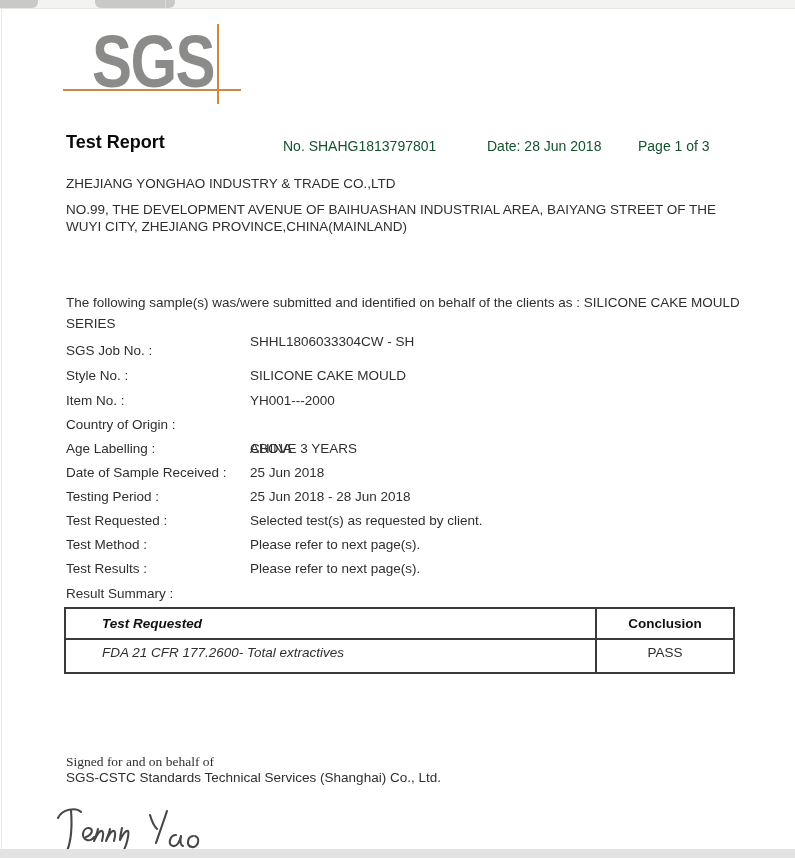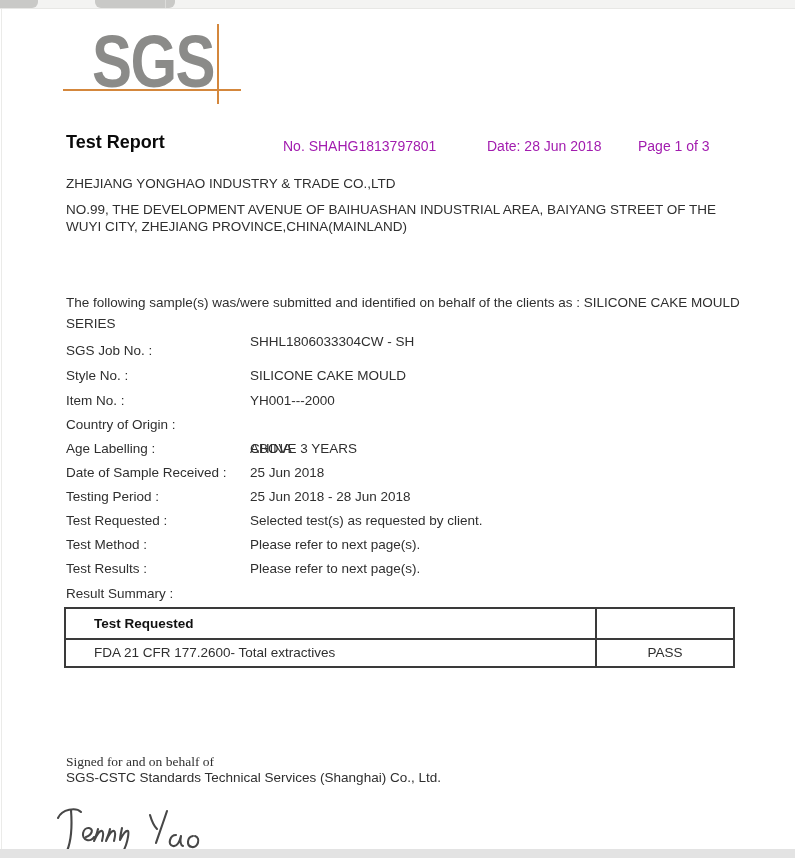--- a/index.html
+++ b/index.html
@@ -24,40 +24,40 @@
 
   
   .logo-text { position:absolute; left:92px; top:24px; font-size:75px; line-height:1;
     font-weight:bold; color:#8b8b89; letter-spacing:-2px;
     transform:scaleX(0.80); transform-origin:left top; z-index:2; }
   .logo-hline { position:absolute; left:63px; top:89px; width:178px; height:2px; background:#d4873c; z-index:1; }
   .logo-vline { position:absolute; left:217px; top:24px; width:2px; height:80px; background:#d4873c; z-index:3; }
 
   
   .report-title { position:absolute; left:66px; top:132px; font-size:18px; font-weight:bold; color:#0a0a0a; }
-  .hdr-item { position:absolute; top:138px; font-size:14px; color:#a21caf; }
+  .hdr-item { position:absolute; top:138px; font-size:14px; color:#14532d; }
   .hdr-no   { left:283px; }
   .hdr-date { left:487px; }
   .hdr-page { left:638px; }
 
   .txt { position:absolute; font-size:13.5px; color:#2f2f2f; white-space:nowrap; }
 
   
   .f-label { left:66px; }
   .f-value { left:250px; }
 
   
   .summary-table { position:absolute; left:64px; top:607px; width:671px;
     border:2px solid #3a3a3a; background:#ffffff; }
   .tbl-row { display:flex; }
   .tbl-head { border-bottom:2px solid #3a3a3a; }
   .tbl-head .cell { height:29px; line-height:29px; font-weight:bold; color:#111111; }
-  .tbl-data .cell { height:26px; line-height:26px; color:#2f2f2f; }
+  .tbl-data .cell { height:32px; line-height:26px; color:#2f2f2f; }
   .cell { font-size:13.5px; }
-  .cell-left { flex:0 0 531px; padding-left:28px; border-right:2px solid #3a3a3a; }
+  .cell-left { flex:0 0 531px; padding-left:36px; border-right:2px solid #3a3a3a;font-style:italic; }
   .cell-right { flex:1; text-align:center; }
 
   
   .sig-svg { position:absolute; left:50px; top:803px; }
 </style>
 </head>
 <body>
 
 <div class="canvas">
 
@@ -112,20 +112,21 @@
   <div class="txt f-value" style="top:537px;">Please refer to next page(s).</div>
 
   <div class="txt f-label" style="top:561px;">Test Results :</div>
   <div class="txt f-value" style="top:561px;">Please refer to next page(s).</div>
 
   <div class="txt" style="top:586px; left:66px;">Result Summary :</div>
 
   <div class="summary-table">
     <div class="tbl-row tbl-head">
       <div class="cell cell-left">Test Requested</div>
+      <div class="cell cell-right">Conclusion</div>
     </div>
     <div class="tbl-row tbl-data">
       <div class="cell cell-left">FDA 21 CFR 177.2600- Total extractives</div>
       <div class="cell cell-right">PASS</div>
     </div>
   </div>
 
   <div class="txt" style="top:754px; left:66px;font-family:Liberation Serif, serif;">Signed for and on behalf of</div>
   <div class="txt" style="top:770px; left:66px;">SGS-CSTC Standards Technical Services (Shanghai) Co., Ltd.</div>
 

